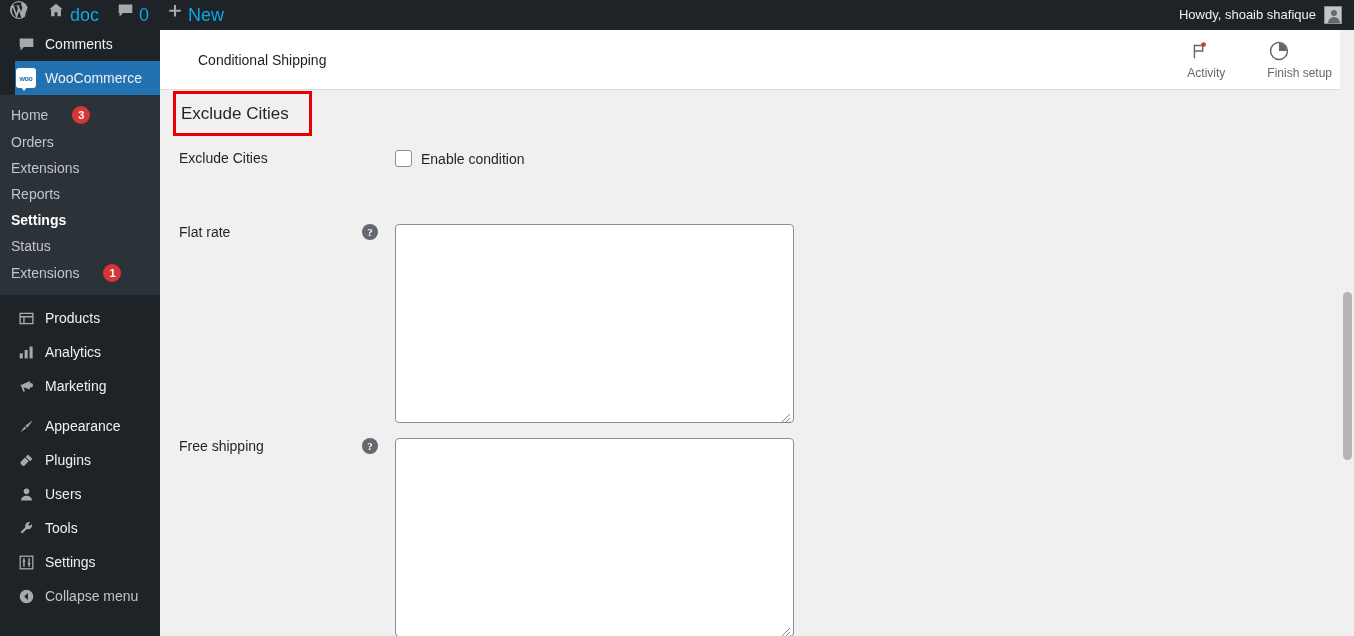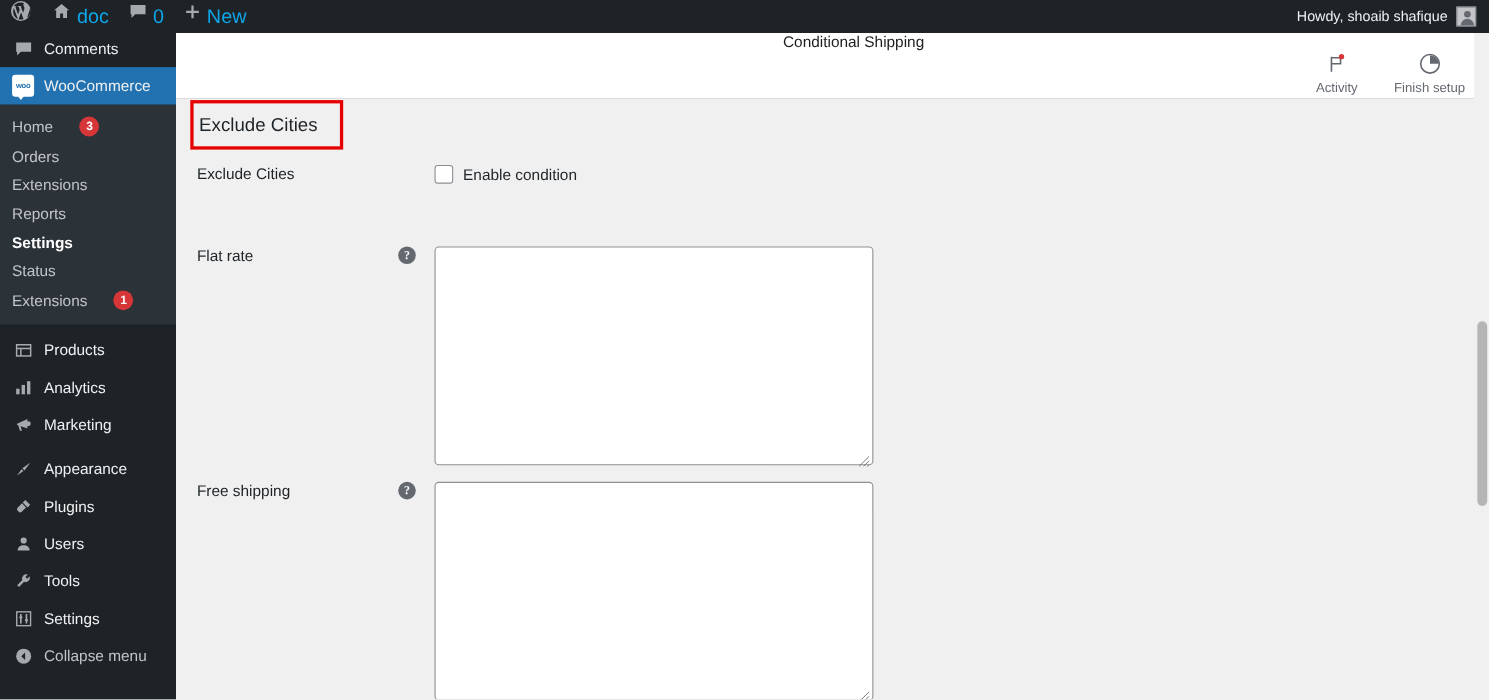--- a/index.html
+++ b/index.html
@@ -35,22 +35,22 @@
     width: 12px; height: 8px; border-radius: 6px 6px 0 0; background: #646970;
   }
 
   
   .sidebar {
     position: absolute; left: 0; top: 0; width: 160px; height: 636px;
     background: #1d2327; z-index: 30;
   }
   .menu-row {
     display: flex; align-items: center; gap: 9px;
-    height: 34px; padding-left: 11px;
-    color: #f0f0f1; font-size: 14px; white-space: nowrap;
+    height: 34px; padding-left: 1px;
+    color: #f0f0f1; font-size: 14px; white-space: nowrap; margin-left: 15px;
   }
   .menu-row .mi { width: 20px; height: 20px; display: flex; align-items: center; justify-content: center; flex: 0 0 20px; }
   .menu-row .mi svg { display: block; }
   .menu-row.woo {
     background: #2271b1; position: relative; height: 34px;
     font-weight: 400;
   }
   .menu-row.woo::after {
     content: ""; position: absolute; right: -8px; top: 50%;
     transform: translateY(-50%);
@@ -88,26 +88,25 @@
 
   
   .content {
     position: absolute; left: 160px; top: 0; width: 1194px; height: 636px;
     background: #f0f0f1; overflow: hidden;
   }
   .wc-header {
     position: absolute; left: 0; top: 30px; width: 1194px; height: 60px;
     background: #fff; display: flex; align-items: center;
     border-bottom: 1px solid #dcdcde;
-    flex-direction: column;
   }
   .wc-title { font-size: 14px; color: #1e1e1e; padding-left: 38px; }
   .wc-header-right { margin-left: auto; display: flex; align-items: flex-start; gap: 24px; padding-right: 22px; }
   .hdr-btn {
-    display: flex; flex-direction: column; align-items: center; gap: 3px;
+    display: flex; flex-direction: column; align-items: flex-start; gap: 3px;
     color: #646970; font-size: 12px; min-width: 56px;
   }
   .hdr-ico { width: 24px; height: 24px; position: relative; display: flex; align-items: center; justify-content: center; }
 
   
   .panel { position: absolute; left: 0; top: 90px; width: 1194px; bottom: 0; }
   .section-title-wrap {
     position: absolute; left: 13px; top: 1px;
     width: 139px; height: 45px;
     border: 3px solid #e60000;

